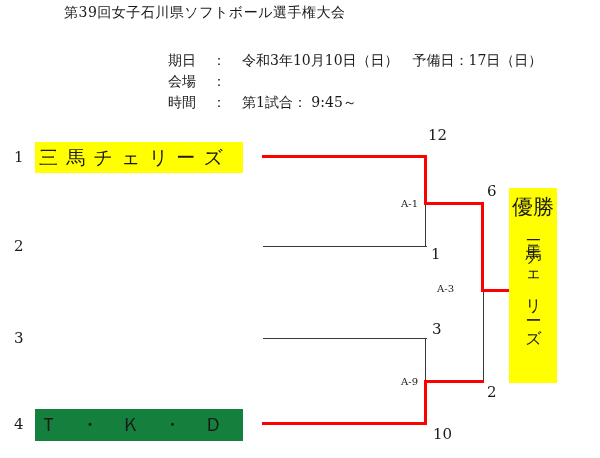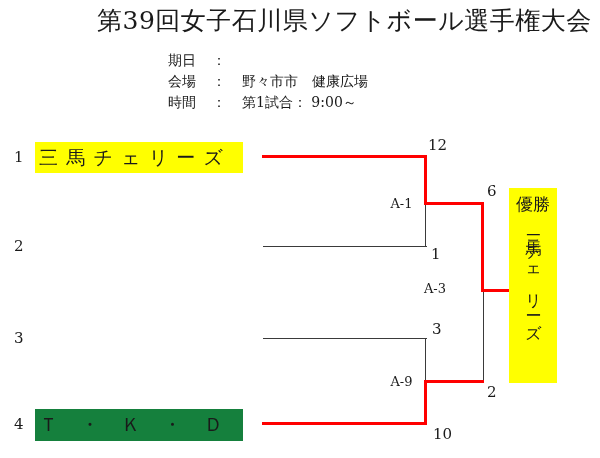--- a/index.html
+++ b/index.html
@@ -1,21 +1,21 @@
 <!DOCTYPE html>
 <html><head>
 <meta charset="utf-8">
 <style>
   html,body{margin:0;padding:0;background:#fff;}
   #canvas{
     position:relative;width:600px;height:458px;background:#ffffff;overflow:hidden;
     font-family:"DejaVu Serif","Liberation Serif",serif;color:#1a1a1a;
   }
   
-  .title{position:absolute;left:64px;top:4px;font-size:25px;letter-spacing:0.5px;white-space:nowrap;margin-left:33px;}
+  .title{position:absolute;left:64px;top:4px;font-size:14px;letter-spacing:0.5px;white-space:nowrap;}
   .info-row{position:absolute;left:168px;width:400px;height:18px;font-size:14px;white-space:nowrap;}
   .info-label{position:absolute;left:0;}
   .info-colon{position:absolute;left:44px;}
   .info-value{position:absolute;left:74px;}
   .ir0{top:52px}.ir1{top:73px}.ir2{top:94px}
   
   .seed{position:absolute;left:14px;width:18px;font-size:15px;text-align:left;line-height:31px;}
   .name-box{position:absolute;left:35px;width:208px;line-height:31px;}
   .name-text{margin:0 20px 0 4px;font-size:19px;text-align:justify;text-align-last:justify;text-justify:inter-character;white-space:nowrap;}
   .hl-yellow{background:#ffff00;}
@@ -34,49 +34,49 @@
   .l-t1{left:262px;top:155px;width:165px;height:3px;}
   .l-t4{left:262px;top:422px;width:165px;height:3px;}
   .v-a1-red{left:424px;top:155px;width:3px;height:50px;}
   .v-a2-red{left:424px;top:380px;width:3px;height:45px;}
   .h-a1{left:424px;top:202px;width:60px;height:3px;}
   .h-a2{left:424px;top:380px;width:60px;height:3px;}
   .v-semi-red{left:481px;top:202px;width:3px;height:90px;}
   .h-a3{left:481px;top:289px;width:28px;height:3px;}
   
   .score{position:absolute;font-size:15px;line-height:15px;white-space:nowrap;}
-  .sc-12{left:428px;top:138px}.sc-1{left:431px;top:247px}.sc-6{left:487px;top:184px}
+  .sc-12{left:428px;top:128px}.sc-1{left:431px;top:247px}.sc-6{left:487px;top:184px}
   .sc-3{left:432px;top:322px}.sc-10{left:433px;top:427px}.sc-2{left:487px;top:385px}
-  .mlabel{position:absolute;font-size:13px;line-height:14px;text-align:center;white-space:nowrap;}
+  .mlabel{position:absolute;font-size:10px;line-height:14px;text-align:right;white-space:nowrap;}
   .ml-a1{left:385px;top:197px;width:33px}.ml-a2{left:385px;top:375px;width:33px}.ml-a3{left:416px;top:282px;width:38px}
   
   .winner-box{position:absolute;left:509px;top:188px;width:48px;height:195px;background:#ffff00;text-align:center;}
-  .winner-caption{font-size:17px;margin-top:5px;letter-spacing:0;white-space:nowrap;}
+  .winner-caption{font-size:21px;margin-top:5px;letter-spacing:0;white-space:nowrap;}
   .winner-name{writing-mode:vertical-rl;font-size:16px;letter-spacing:6px;margin-top:6px;display:inline-block;}
 </style>
 </head>
 <body>
 
 <div id="canvas">
 
   <div class="title">第39回女子石川県ソフトボール選手権大会</div>
 
   <div class="info-row ir0">
     <span class="info-label">期日</span>
     <span class="info-colon">：</span>
+    <span class="info-value">令和3年10月10日（日）　予備日：17日（日）</span>
   </div>
   <div class="info-row ir1">
     <span class="info-label">会場</span>
     <span class="info-colon">：</span>
-    <span class="info-value">野々市市　健康広場</span>
   </div>
   <div class="info-row ir2">
     <span class="info-label">時間</span>
     <span class="info-colon">：</span>
-    <span class="info-value">第1試合： 9:00～</span>
+    <span class="info-value">第1試合： 9:45～</span>
   </div>
 
   <div class="seed s1">1</div>
   <div class="name-box r1 hl-yellow">
     <div class="name-text">三馬チェリーズ</div>
   </div>
 
   <div class="seed s2">2</div>
 
   <div class="seed s3">3</div>

